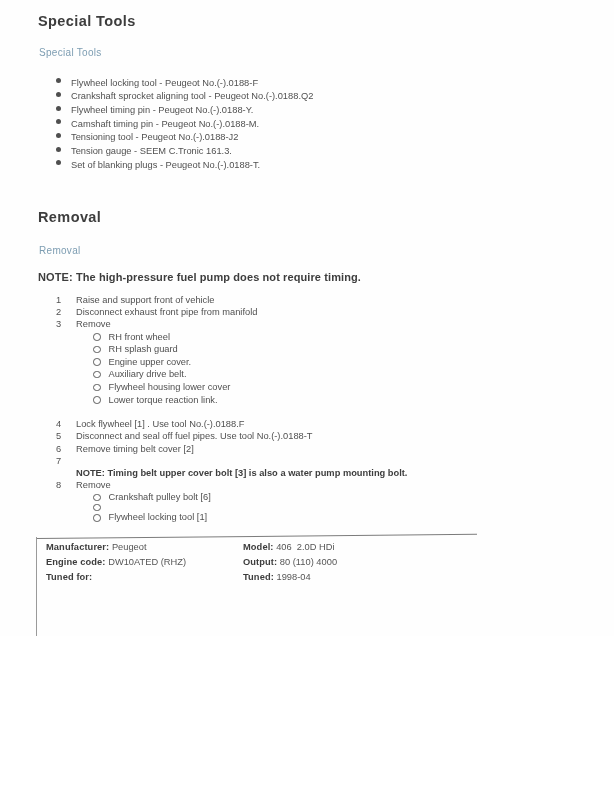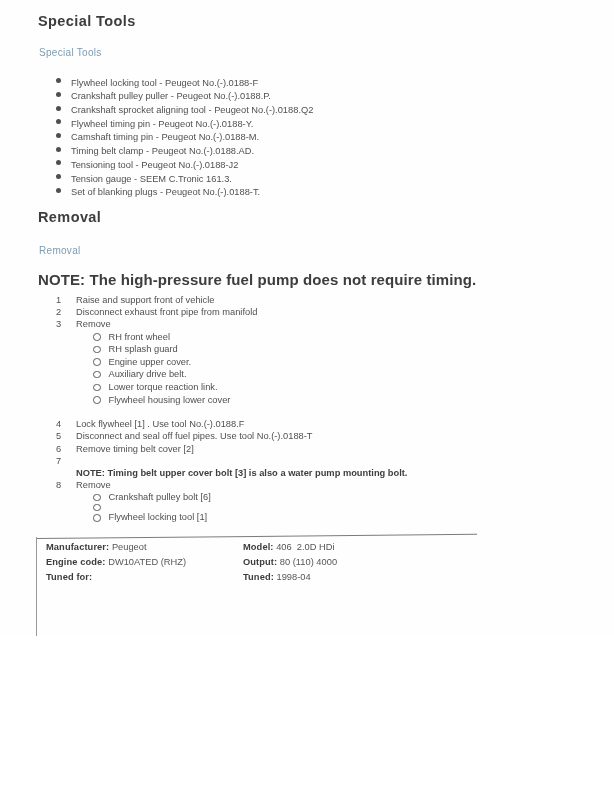--- a/index.html
+++ b/index.html
@@ -16,21 +16,21 @@
   }
   .subhead{
     position:absolute;left:39px;font-size:10px;color:#7d9db2;letter-spacing:0.3px;
   }
   #sec1-title{top:13px;}
   #sec1-sub{top:47px;}
   #sec2-title{top:209px;}
   #sec2-sub{top:245px;}
 
   .note-line{
-    position:absolute;left:38px;font-size:15px;font-weight:bold;color:#3d3d3d;
+    position:absolute;left:38px;font-size:11px;font-weight:bold;color:#3d3d3d;
     letter-spacing:0.1px;
   }
   #note1{top:271px;}
 
   
   #tools-list{position:absolute;left:56px;top:74px;width:420px;}
   .tool-row{display:flex;align-items:flex-end;height:13.7px;color:#505050;font-size:9.3px;}
   .tool-bullet{width:5px;height:5px;background:#4f4f4f;border-radius:50%;
     align-self:center;margin-right:10px;flex:0 0 auto;}
   .tool-text{white-space:pre;}
@@ -88,37 +88,29 @@
   <div id="sec1-title" class="h1">Special Tools</div>
   <div id="sec1-sub" class="subhead">Special Tools</div>
 
   <div id="tools-list">
       <div class="tool-row">
         <div class="tool-bullet"></div>
         <div class="tool-text">Flywheel locking tool - Peugeot No.(-).0188-F</div>
       </div>
       <div class="tool-row">
         <div class="tool-bullet"></div>
-        <div class="tool-text">Crankshaft pulley puller - Peugeot No.(-).0188.P.</div>
-      </div>
-      <div class="tool-row">
-        <div class="tool-bullet"></div>
         <div class="tool-text">Crankshaft sprocket aligning tool - Peugeot No.(-).0188.Q2</div>
       </div>
       <div class="tool-row">
         <div class="tool-bullet"></div>
         <div class="tool-text">Flywheel timing pin - Peugeot No.(-).0188-Y.</div>
       </div>
       <div class="tool-row">
         <div class="tool-bullet"></div>
         <div class="tool-text">Camshaft timing pin - Peugeot No.(-).0188-M.</div>
-      </div>
-      <div class="tool-row">
-        <div class="tool-bullet"></div>
-        <div class="tool-text">Timing belt clamp - Peugeot No.(-).0188.AD.</div>
       </div>
       <div class="tool-row">
         <div class="tool-bullet"></div>
         <div class="tool-text">Tensioning tool - Peugeot No.(-).0188-J2</div>
       </div>
       <div class="tool-row">
         <div class="tool-bullet"></div>
         <div class="tool-text">Tension gauge - SEEM C.Tronic 161.3.</div>
       </div>
       <div class="tool-row">
@@ -156,25 +148,25 @@
       <div class="sub-row">
         <div class="sub-marker"></div>
         <div class="sub-text">Engine upper cover.</div>
       </div>
       <div class="sub-row">
         <div class="sub-marker"></div>
         <div class="sub-text">Auxiliary drive belt.</div>
       </div>
       <div class="sub-row">
         <div class="sub-marker"></div>
+        <div class="sub-text">Flywheel housing lower cover</div>
+      </div>
+      <div class="sub-row">
+        <div class="sub-marker"></div>
         <div class="sub-text">Lower torque reaction link.</div>
-      </div>
-      <div class="sub-row">
-        <div class="sub-marker"></div>
-        <div class="sub-text">Flywheel housing lower cover</div>
       </div>
       <div class="step-row step-4">
         <div class="step-num">4</div>
         <div class="step-text">Lock flywheel [1] . Use tool No.(-).0188.F</div>
       </div>
       <div class="step-row step-5">
         <div class="step-num">5</div>
         <div class="step-text">Disconnect and seal off fuel pipes. Use tool No.(-).0188-T</div>
       </div>
       <div class="step-row step-6">

